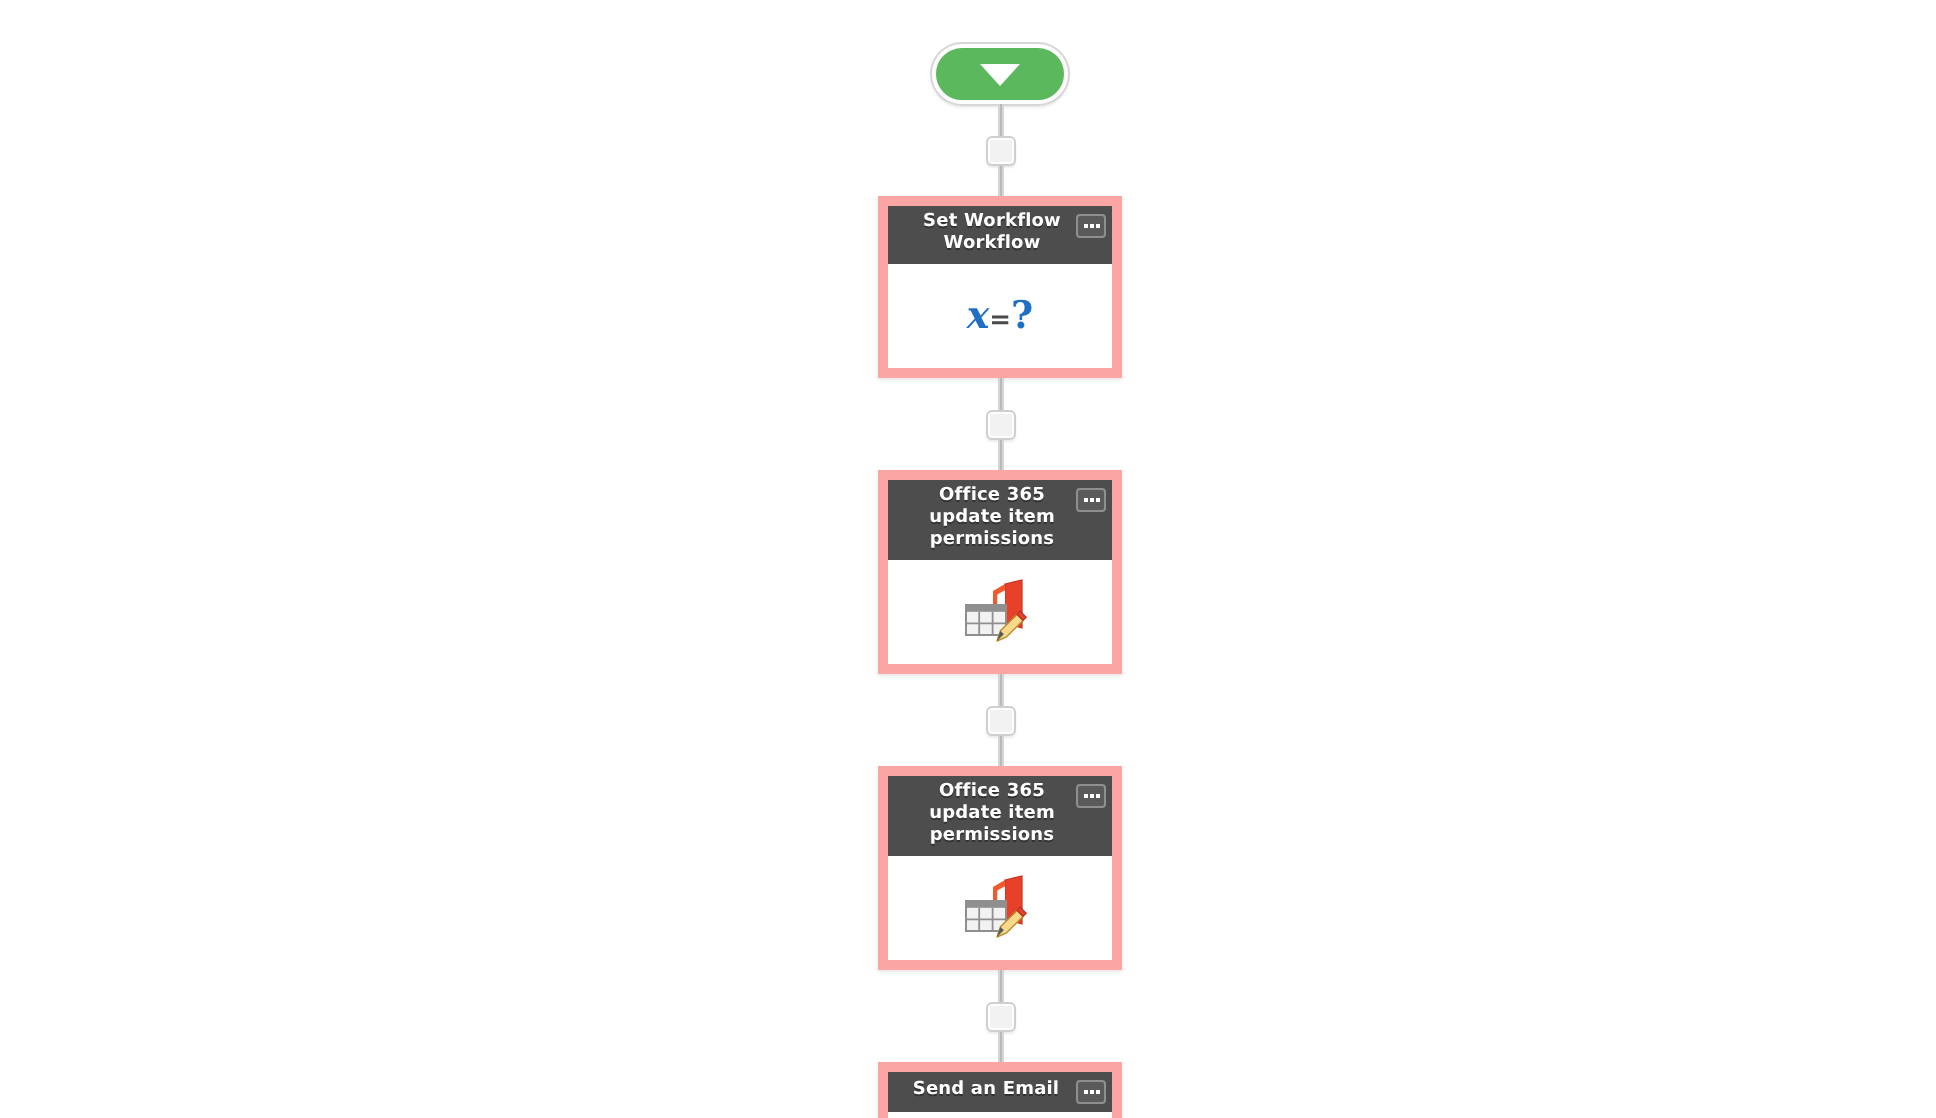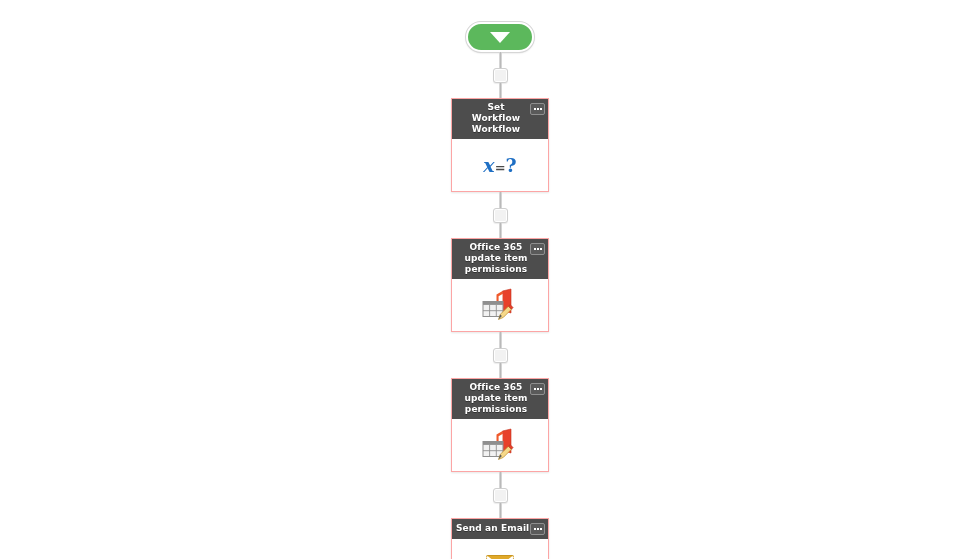--- a/index.html
+++ b/index.html
@@ -86,23 +86,23 @@
     height: 15px;
     background: #f2f2f2;
     border: 1px solid #cfcfcf;
     border-radius: 3px;
     box-shadow: inset 0 0 0 1px #ffffff, 0 1px 1px rgba(0,0,0,0.08);
     box-sizing: border-box;
   }
 
   
   .card {
-    width: 98px;
+    width: 122px;
     background: #7dd3fc;
-    border: 1px solid #fca5a5;
+    border: 5px solid #fca5a5;
     box-sizing: border-box;
     box-shadow: 0 1px 2px rgba(0,0,0,0.10);
   }
   .card-header {
     background: #4d4d4d;
     color: #ffffff;
     display: flex;
     align-items: flex-start;
     justify-content: space-between;
     padding: 3px 3px 4px 4px;
@@ -110,21 +110,21 @@
   }
   .card-title {
     font-size: 9px;
     font-weight: bold;
     line-height: 11px;
     letter-spacing: 0.1px;
     text-shadow: 0 1px 0 rgba(0,0,0,0.35);
     flex: 1;
   }
   .card-title.centered { text-align: center; padding-left: 6px; }
-  .card-title.left { text-align: left; padding-top: 1px; }
+  .card-title.left { text-align: center; padding-top: 1px; }
 
   .menu-btn {
     width: 15px;
     height: 12px;
     min-width: 15px;
     border: 1px solid #8f8f8f;
     background: #5a5a5a;
     border-radius: 2px;
     display: flex;
     align-items: center;

